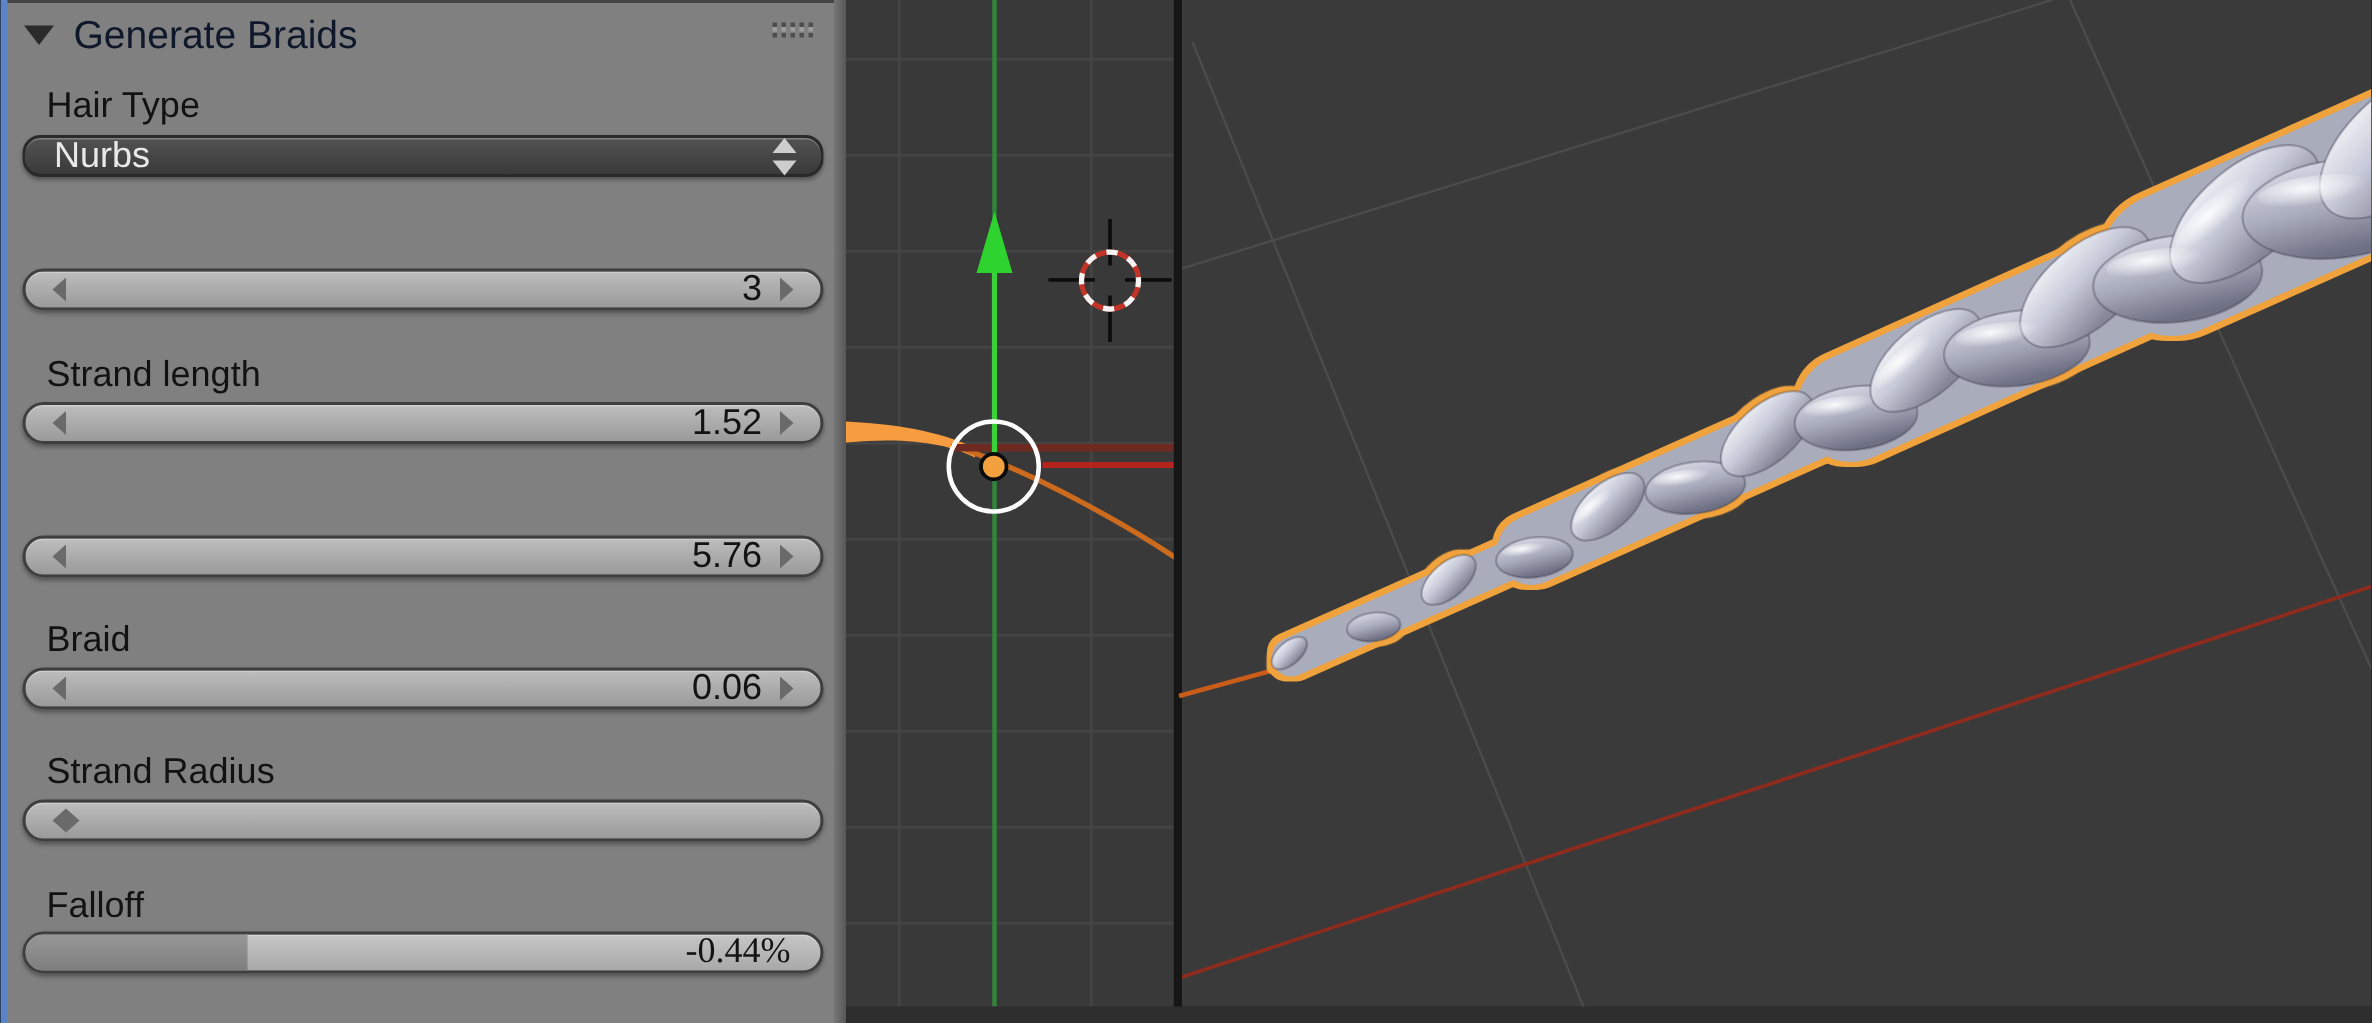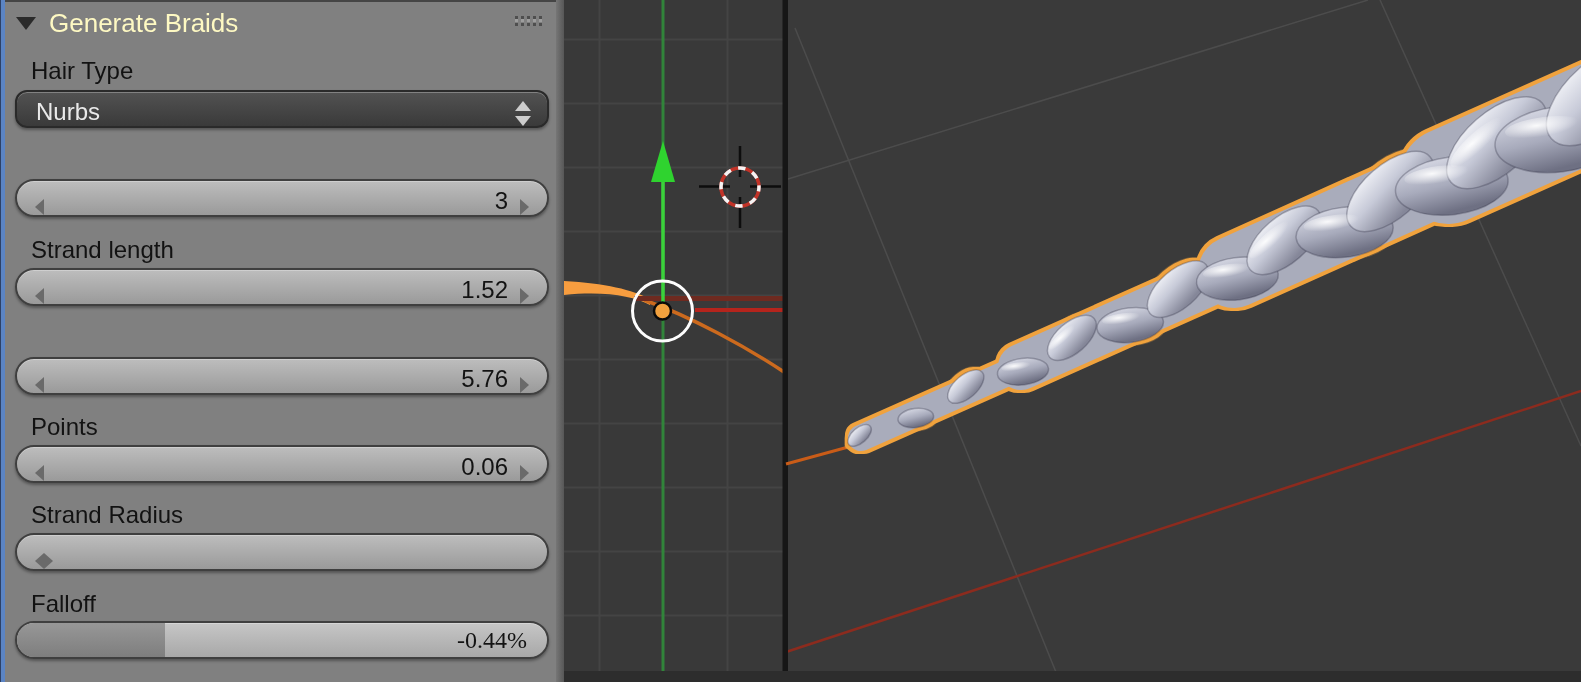--- a/index.html
+++ b/index.html
@@ -23,32 +23,32 @@
   }
   .panel-header {
     position:absolute; left:16px; right:14px; top:6px; height:30px;
     display:flex; align-items:center; cursor:pointer;
   }
   .tri-down {
     width:0; height:0; border-left:10px solid transparent;
     border-right:10px solid transparent; border-top:13px solid #2b2b2b;
     margin-right:13px; flex:none;
   }
-  .panel-title { font-size:26px; color:#fef9c3; }
+  .panel-title { font-size:26px; color:#0f172a; }
   .grip { margin-left:auto; flex:none; }
   .field-label {
     position:absolute; left:31px; font-size:24px; color:#121212; line-height:26px;
     white-space:nowrap;
     text-align:right;
   }
   .ctl {
-    position:absolute; left:15px; width:534px; height:38px; box-sizing:border-box;
+    position:absolute; left:15px; width:534px; height:28px; box-sizing:border-box;
     border:2px solid #3f3f3f;
     box-shadow:0 2px 3px rgba(0,0,0,.35), inset 0 1px 0 rgba(255,255,255,.28);
-    display:flex; align-items:flex-end; font-size:24px;
+    display:flex; align-items:center; font-size:24px;
   }
   .dropdown {
     border-radius:12px; background:linear-gradient(#525252,#3a3a3a);
     color:#e9e9e9; padding:0 16px 0 19px; cursor:pointer;
     border-color:#2a2a2a;
   }
   .dd-arrows { margin-left:auto; display:flex; flex-direction:column; gap:5px; }
   .dd-up { width:0;height:0;border-left:8px solid transparent;border-right:8px solid transparent;border-bottom:10px solid #cdcdcd; }
   .dd-dn { width:0;height:0;border-left:8px solid transparent;border-right:8px solid transparent;border-top:10px solid #cdcdcd; }
   .num {
@@ -129,21 +129,21 @@
       <span class="num-value">1.52</span>
       <span class="arr-r"></span>
     </div>
 
     <div class="ctl num" style="top:355px">
       <span class="arr-l"></span>
       <span class="num-value">5.76</span>
       <span class="arr-r"></span>
     </div>
 
-    <div class="field-label" style="top:412px">Points</div>
+    <div class="field-label" style="top:412px">Braid</div>
     <div class="ctl num" style="top:443px">
       <span class="arr-l"></span>
       <span class="num-value">0.06</span>
       <span class="arr-r"></span>
     </div>
 
     <div class="field-label" style="top:500px">Strand Radius</div>
     <div class="ctl num" style="top:531px">
       <span class="arr-l"></span>
       <span class="arr-r"></span>

